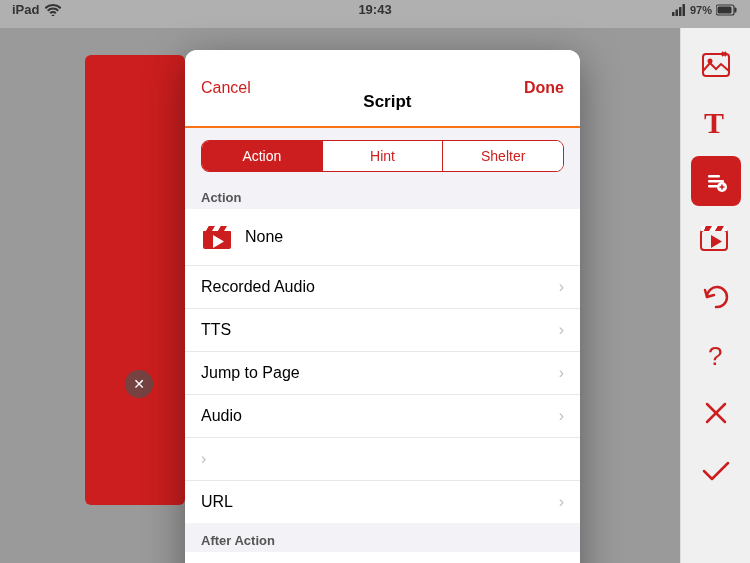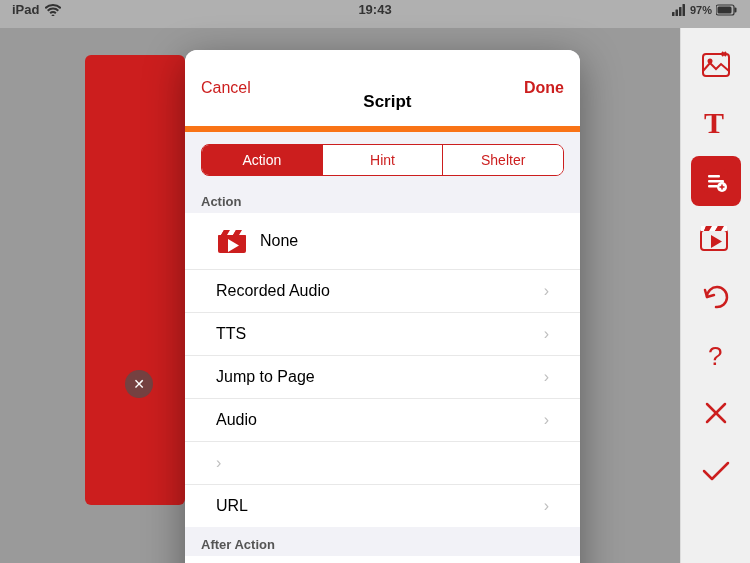--- a/index.html
+++ b/index.html
@@ -72,21 +72,21 @@
       box-shadow: 0 10px 40px rgba(0,0,0,0.4);
     }
 
     
     .modal-header {
       background: #fff;
       display: flex;
       align-items: center;
       justify-content: space-between;
       padding: 14px 16px;
-      border-bottom: 6px solid #f97316;
+      border-bottom: 2px solid #f97316;
     }
     .modal-cancel {
       color: #cc1e1e;
       font-size: 16px;
       cursor: pointer;
     }
     .modal-title {
       font-size: 17px;
       font-weight: 700;
       color: #000;
@@ -138,21 +138,21 @@
 
     
     .list-group {
       background: #fff;
       margin: 0;
     }
 
     .list-item {
       display: flex;
       align-items: center;
-      padding: 12px 31px;
+      padding: 12px 16px;
       border-bottom: 1px solid #e8e8e8;
       cursor: pointer;
       background: #fff;
       position: relative;
     }
     .list-item:last-child {
       border-bottom: none;
     }
 
     .list-item-icon {

